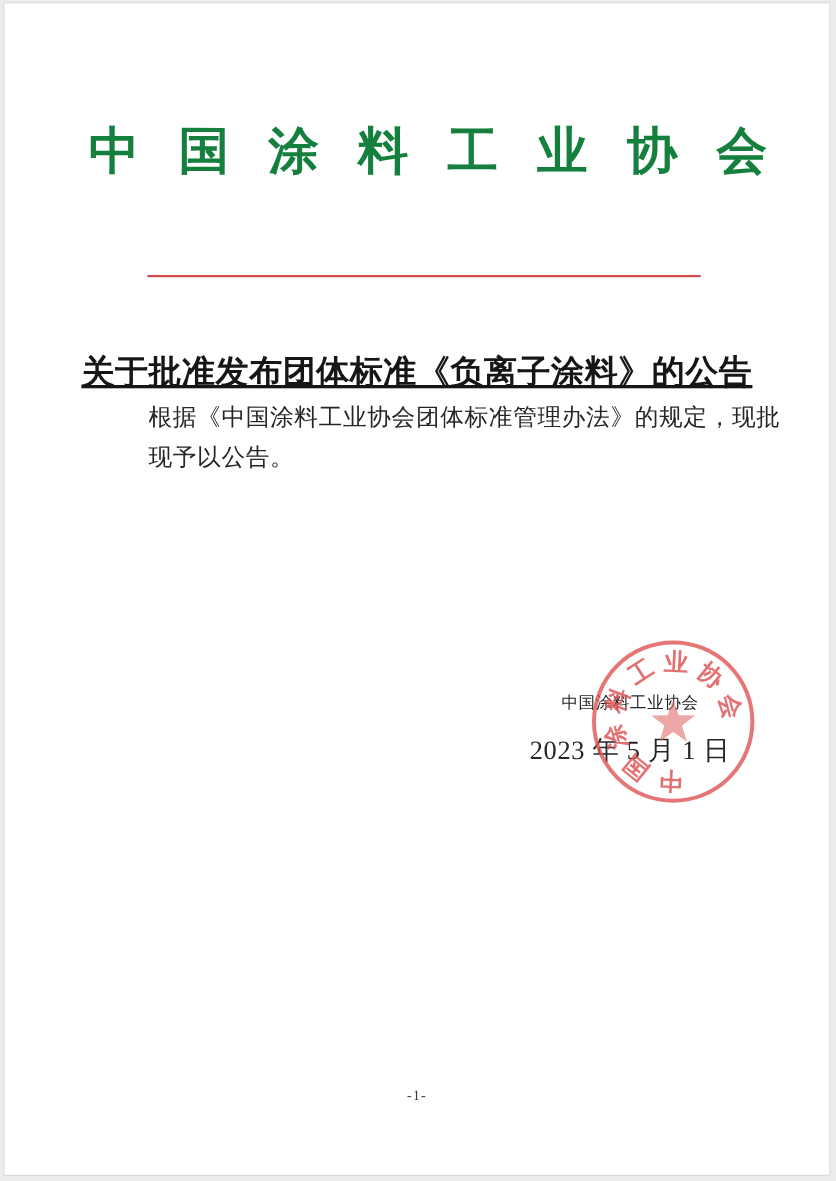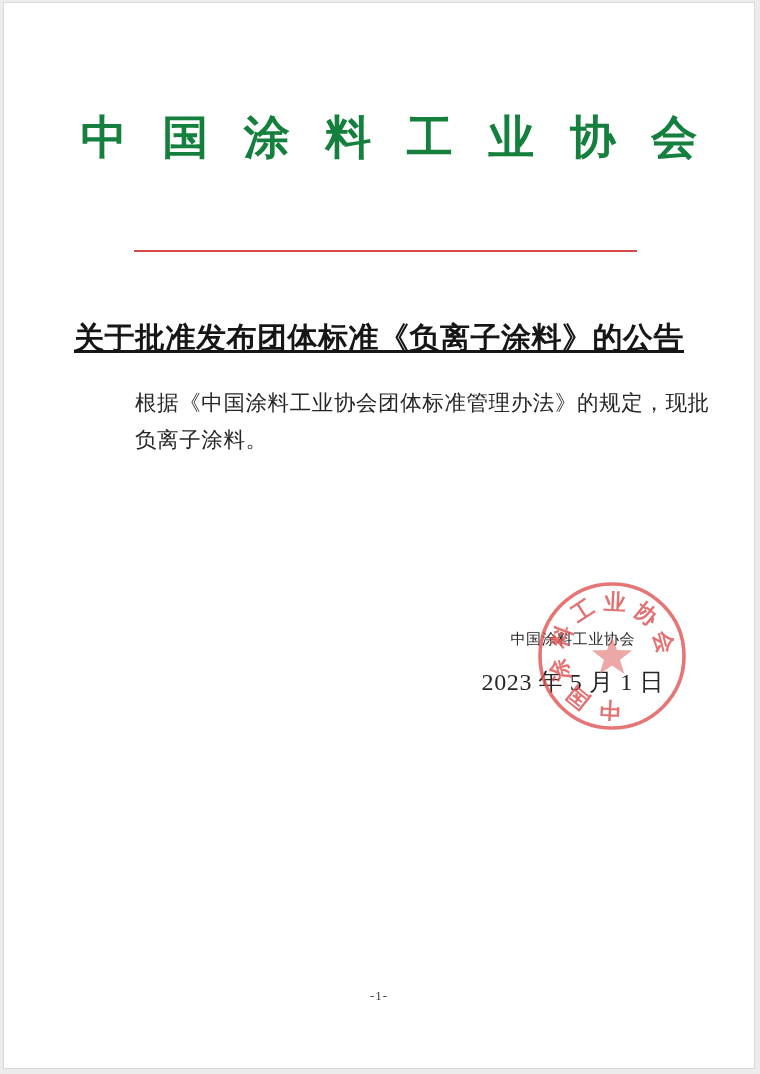--- a/index.html
+++ b/index.html
@@ -38,21 +38,21 @@
     text-align: center;
     font-size: 30px;
     font-weight: bold;
     color: #161616;
     letter-spacing: 0.5px;
     white-space: nowrap;
     text-decoration: underline;
   }
   .body-text {
     position: absolute;
-    top: 382px; left: 87px;
+    top: 358px; left: 87px;
     width: 582px;
     font-size: 21.5px;
     line-height: 37.4px;
     color: #262626;
     letter-spacing: 0.6px;
   }
   .body-line { white-space: nowrap; }
   .body-line.indent { padding-left: 44px; }
   .signature {
     position: absolute;
@@ -109,21 +109,21 @@
 <div class="page">
 
   <div class="org-title">中 国 涂 料 工 业 协 会</div>
 
   <div class="red-rule"></div>
 
   <div class="doc-title">关于批准发布团体标准《负离子涂料》的公告</div>
 
   <div class="body-text">
     <div class="body-line indent">根据《中国涂料工业协会团体标准管理办法》的规定，现批</div>
-    <div class="body-line indent">负离子涂料。</div>
+    <div class="body-line indent">现予以公告。</div>
   </div>
 
   <div class="signature">
     <div class="sig-org">中国涂料工业协会</div>
     <div class="sig-date">2023 年 5 月 1 日</div>
   </div>
 
   <div class="seal">
     <svg viewBox="0 0 154 154">
       <circle class="seal-ring" cx="77" cy="77" r="72"></circle>

